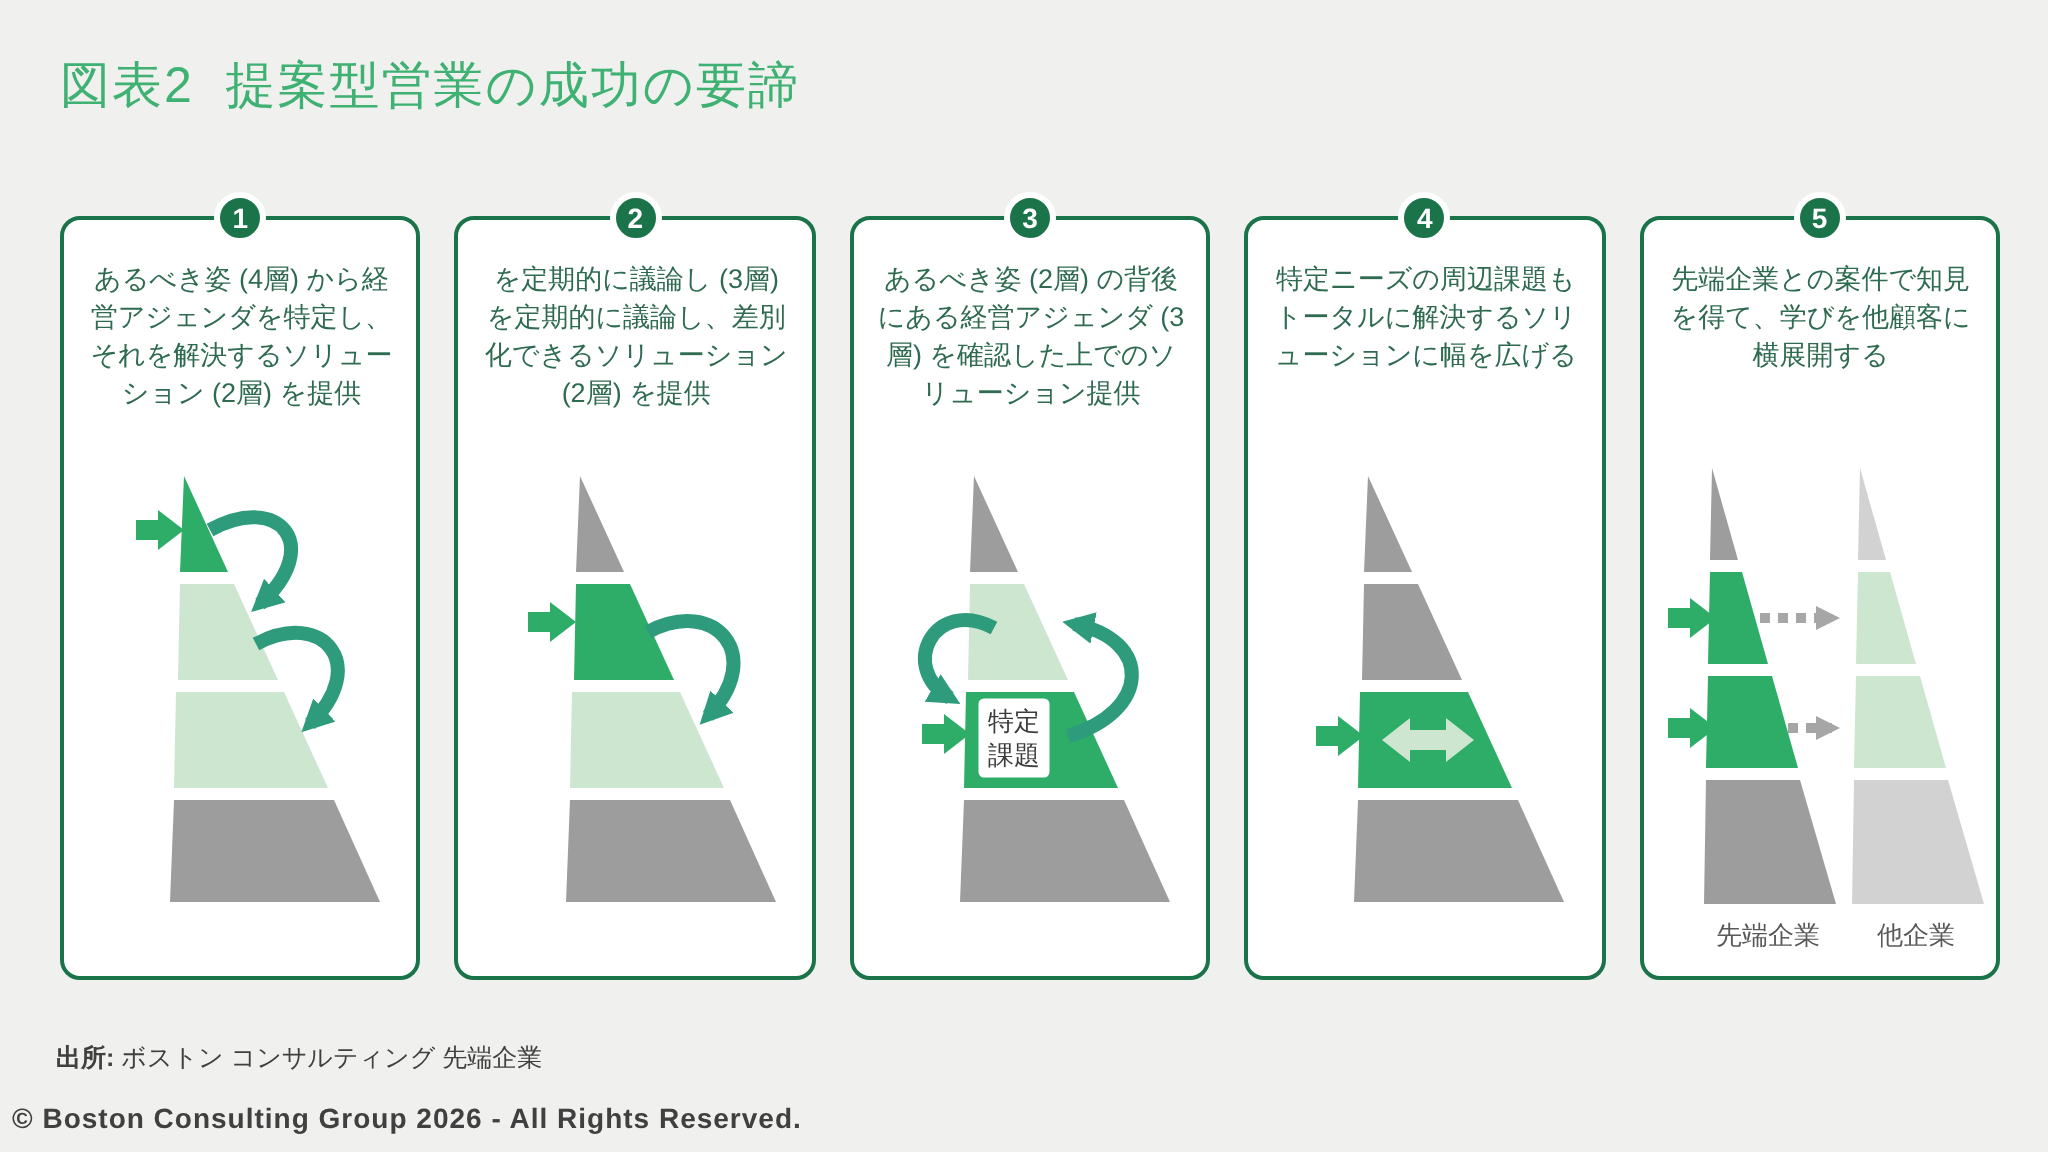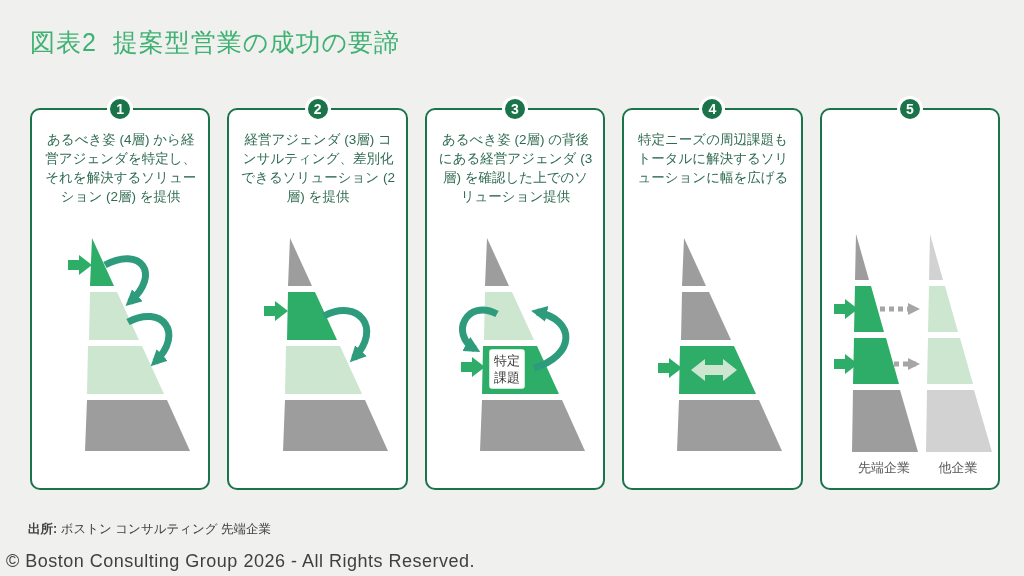--- a/index.html
+++ b/index.html
@@ -58,21 +58,21 @@
   .label-box { fill:#fff; stroke:var(--seg-green,#2EAD68); stroke-width:2.5; }
   .box-text { font-size:13px; fill:var(--box-text,#3C3C3C); text-anchor:middle; font-family:"Liberation Sans","DejaVu Sans",sans-serif; }
   .axis-text { font-size:13px; fill:var(--axis-label-gray,#595959); text-anchor:middle; font-family:"Liberation Sans","DejaVu Sans",sans-serif; }
   .footer-source {
     position:absolute; left:28px; top:521px;
     font-size:12.5px; color:var(--footer-text,#404040);
   }
   .footer-source b { font-weight:700;margin-top:48px; }
   .footer-copy {
     position:absolute; left:6px; top:551px;
-    font-size:18px; font-weight:400; color:var(--footer-text,#404040);
+    font-size:14px; font-weight:700; color:var(--footer-text,#404040);
     letter-spacing:0.5px;
   }
 </style>
 </head>
 <body>
 
 <svg width="0" height="0" style="position:absolute" aria-hidden="true">
   <defs>
     <marker id="ah-teal" markerUnits="userSpaceOnUse" markerWidth="18" markerHeight="18" refX="10" refY="8" orient="auto">
       <path d="M0,0 L16,8 L0,16 z" class="arc-head"></path>
@@ -98,21 +98,21 @@
       <g transform="translate(28,16)">
         <polygon class="f-green" points="0,6 11,6 11,1 24,11 11,21 11,16 0,16"></polygon>
       </g>
       <path class="arc" d="M 65,27 C 100,8 122,35 90,64" marker-end="url(#ah-teal)"></path>
       <path class="arc" d="M 88,84 C 122,66 145,95 115,124" marker-end="url(#ah-teal)"></path>
     </svg>
   </div>
 
   <div class="card">
     <div class="badge">2</div>
-    <p class="desc">経営アジェンダ (3層) コンサルティング、差別化できるソリューション (2層) を提供</p>
+    <p class="desc">を定期的に議論し (3層) を定期的に議論し、差別化できるソリューション (2層) を提供</p>
     <svg class="diagram" width="160" height="220" viewBox="0 0 160 220">
       <polygon class="f-gray" points="52,0 50,48 74,48"></polygon>
       <polygon class="f-green" points="50,54 77,54 99,102 49,102"></polygon>
       <polygon class="f-lgreen" points="48,108 102,108 124,156 47,156"></polygon>
       <polygon class="f-gray" points="47,162 127,162 150,213 45,213"></polygon>
       <g transform="translate(26,62)">
         <polygon class="f-green" points="0,6 11,6 11,1 24,11 11,21 11,16 0,16"></polygon>
       </g>
       <path class="arc" d="M 86,78 C 120,60 145,90 116,120" marker-end="url(#ah-teal)"></path>
     </svg>
@@ -149,20 +149,21 @@
       <polygon class="f-gray" points="47,162 127,162 150,213 45,213"></polygon>
       <g transform="translate(26,119)">
         <polygon class="f-green" points="0,6 11,6 11,1 24,11 11,21 11,16 0,16"></polygon>
       </g>
       <polygon class="f-lgreen" points="59,132 73,121 73,127 91,127 91,121 105,132 91,143 91,137 73,137 73,143"></polygon>
     </svg>
   </div>
 
   <div class="card">
     <div class="badge">5</div>
+    <p class="desc">先端企業との案件で知見を得て、学びを他顧客に横展開する</p>
     <svg class="diagram tall" width="176" height="244" viewBox="0 0 176 244">
 
       <polygon class="f-gray" points="34,0 33,46 47,46"></polygon>
       <polygon class="f-green" points="33,52 49,52 62,98 32,98"></polygon>
       <polygon class="f-green" points="32,104 64,104 77,150 31,150"></polygon>
       <polygon class="f-gray" points="31,156 78,156 96,218 30,218"></polygon>
 
       <polygon class="f-lgray" points="108,0 107,46 121,46"></polygon>
       <polygon class="f-lgreen" points="107,52 123,52 136,98 106,98"></polygon>
       <polygon class="f-lgreen" points="106,104 138,104 151,150 105,150"></polygon>

